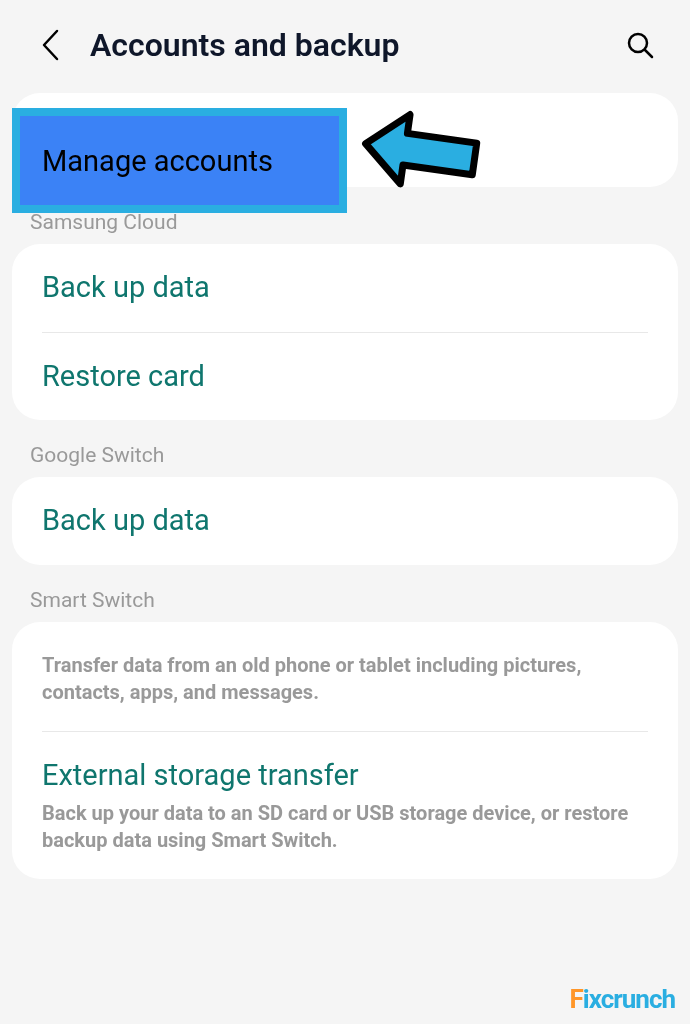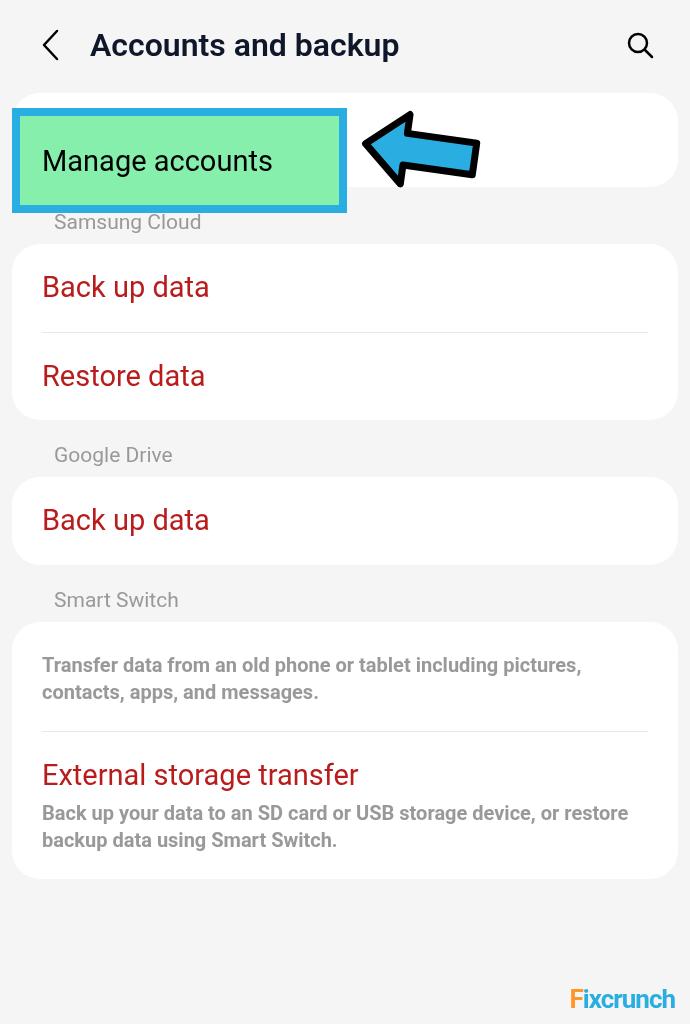--- a/index.html
+++ b/index.html
@@ -43,21 +43,21 @@
       justify-content: center;
       cursor: pointer;
     }
     .highlight-box {
       position: absolute;
       top: 108px;
       left: 12px;
       width: 335px;
       height: 105px;
       border: 8px solid #2aaee1;
-      background: #86efac;
+      background: #3b82f6;
       z-index: 10;
       display: flex;
       align-items: center;
       padding-left: 22px;
     }
     .highlight-text {
       font-size: 29px;
       color: #000;
     }
     .arrow-annotation {
@@ -74,29 +74,28 @@
     }
     .first-card {
       margin-top: 8px;
       height: 94px;
       position: relative;
     }
     .section-label {
       font-size: 21px;
       color: #999;
       padding: 23px 30px 10px 30px;
-      margin-left: 24px;
     }
     .list-item {
       padding: 25px 30px;
       cursor: pointer;
     }
     .item-title {
       font-size: 29px;
-      color: #b91c1c;
+      color: #0f766e;
       line-height: 1.3;
     }
     .item-subtitle {
       font-size: 20px;
       color: #999;
       line-height: 1.35;
       margin-top: 5px;
       font-weight: bold;
     }
     .divider {
@@ -152,25 +151,25 @@
   </svg>
 </div>
 
 <div class="section-label">Samsung Cloud</div>
 <div class="card">
   <div class="list-item">
     <div class="item-title">Back up data</div>
   </div>
   <div class="divider"></div>
   <div class="list-item">
-    <div class="item-title">Restore data</div>
+    <div class="item-title">Restore card</div>
   </div>
 </div>
 
-<div class="section-label">Google Drive</div>
+<div class="section-label">Google Switch</div>
 <div class="card">
   <div class="list-item">
     <div class="item-title">Back up data</div>
   </div>
 </div>
 
 <div class="section-label">Smart Switch</div>
 <div class="card">
   <div class="list-item">
     <div class="item-subtitle">Transfer data from an old phone or tablet including pictures, contacts, apps, and messages.</div>

